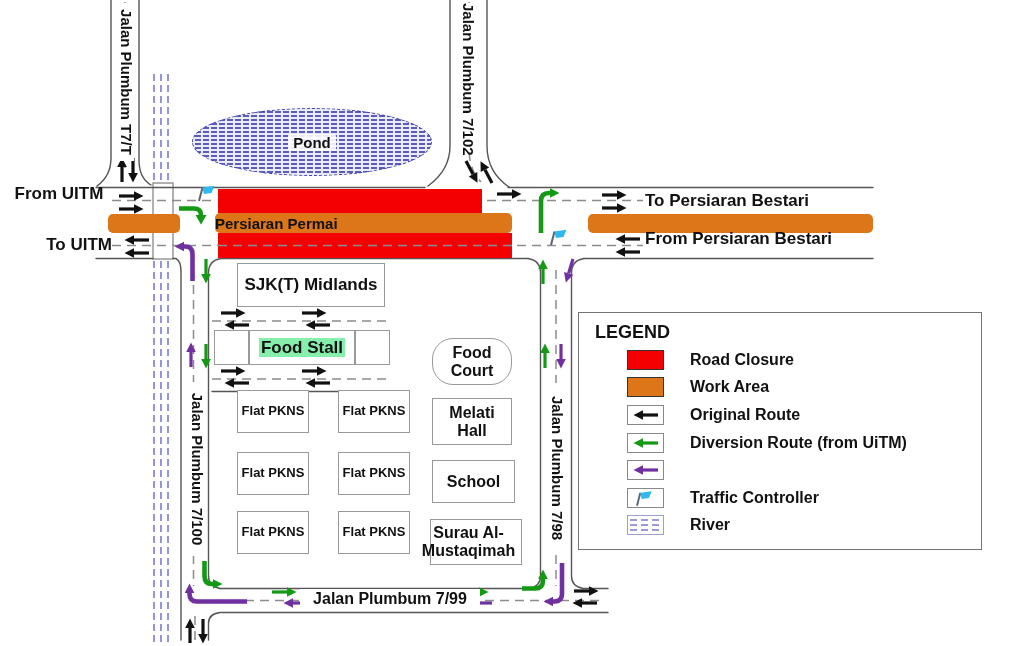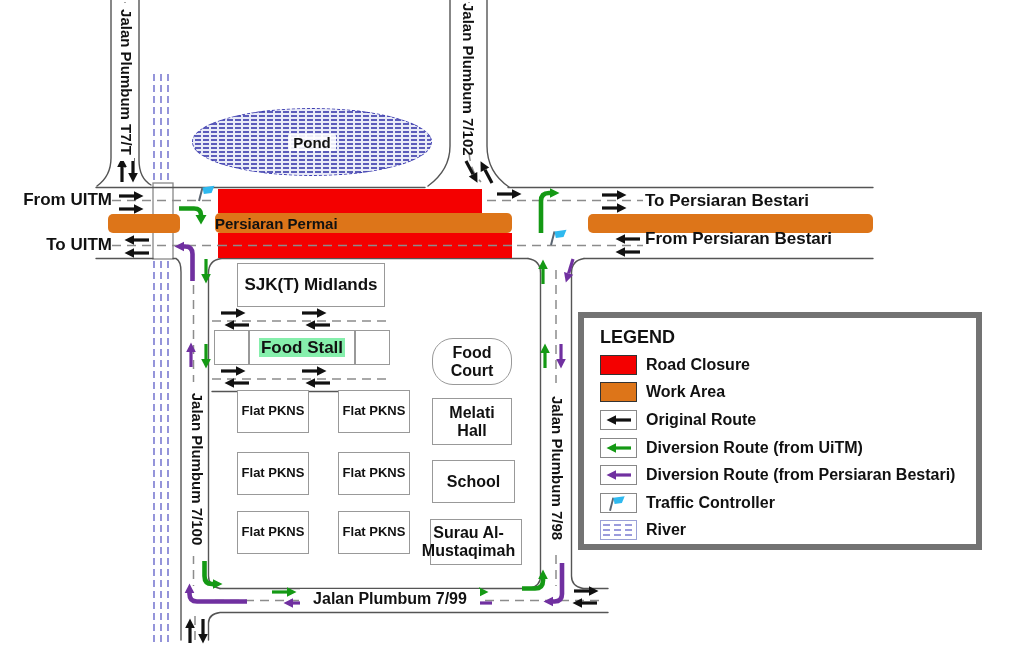--- a/index.html
+++ b/index.html
@@ -26,24 +26,24 @@
   .vlabel{position:absolute;font-size:15px;text-align:center;white-space:nowrap;background:#fff;
           transform:rotate(90deg);transform-origin:center;line-height:16px;height:16px;}
   .bld{position:absolute;background:#fff;border:1.5px solid #999;display:flex;align-items:center;
        justify-content:center;text-align:center;font-size:16px;line-height:1.12;}
   #pond{position:absolute;left:192px;top:108px;width:238px;height:66px;border-radius:50%;
         border:1.6px dashed #3b3bb0;display:flex;align-items:center;justify-content:center;
         background-color:#e9ebf7;
         background-image:repeating-linear-gradient(90deg,#e9ebf7 0 2px,transparent 2px 8px),
                          repeating-linear-gradient(180deg,transparent 0 2.2px,#5c5cba 2.2px 4px);}
   #pond .plabel{font-size:15px;background:rgba(255,255,255,.88);padding:0 5px;border-radius:2px;}
-  #legend{position:absolute;left:578px;top:312px;width:404px;height:238px;border:6px solid #737373;
+  #legend{position:absolute;left:578px;top:312px;width:404px;height:238px;border:1px solid #737373;
           background:#fff;box-sizing:border-box;padding:6px 0 0 16px;z-index:10;}
   #legend .ltitle{font-size:18px;height:27px;display:flex;align-items:center;}
-  .lrow{display:flex;align-items:center;height:27.6px;gap:9px;}
+  .lrow{display:flex;align-items:center;height:27.6px;gap:26px;margin-left:32px;}
   .sw{width:37px;height:20px;box-sizing:border-box;flex:0 0 auto;}
   .sw-fill{border:1px solid #333;}
   .llabel{font-size:16px;white-space:nowrap;}
   .fs-div{position:absolute;top:0;bottom:0;width:1.5px;background:#999;}
 </style>
 </head>
 <body>
 
 <div id="stage">
 
@@ -204,21 +204,21 @@
   <div class="bld" style="left:338px;top:452px;width:70px;height:41px;font-size:13px;">
       <span>Flat PKNS</span>
     </div>
   <div class="bld" style="left:237px;top:511px;width:70px;height:41px;font-size:13px;">
       <span>Flat PKNS</span>
     </div>
   <div class="bld" style="left:338px;top:511px;width:70px;height:41px;font-size:13px;">
       <span>Flat PKNS</span>
     </div>
 
-  <div class="maplabel" style="left:6px;top:190px;width:106px;text-align:right;">From UITM</div>
+  <div class="maplabel" style="left:6px;top:184px;width:106px;text-align:center;">From UITM</div>
   <div class="maplabel" style="left:6px;top:235px;width:106px;text-align:right;">To UITM</div>
   <div class="maplabel" style="left:645px;top:191px;">To Persiaran Bestari</div>
   <div class="maplabel" style="left:645px;top:229px;">From Persiaran Bestari</div>
   <div class="vlabel" style="left:47px;top:74px;width:158px;">Jalan Plumbum T7/T</div>
   <div class="vlabel" style="left:393px;top:70px;width:150px;">Jalan Plumbum 7/102</div>
   <div class="vlabel" style="left:110px;top:461px;width:174px;">Jalan Plumbum 7/100</div>
   <div class="vlabel" style="left:472px;top:460px;width:170px;">Jalan Plumbum 7/98</div>
   <div class="maplabel" style="left:300px;top:589px;width:180px;text-align:center;font-size:16px;background:#fff;">Jalan Plumbum 7/99</div>
 
   <div id="legend">
@@ -243,21 +243,20 @@
         <rect x="0.5" y="0.5" width="36" height="19" fill="#fff" stroke="#888"></rect>
         <use href="#arr" class="g" transform="translate(31,10) rotate(180)"></use>
       </svg>
       <span class="llabel">Diversion Route (from UiTM)</span>
     </div>
     <div class="lrow">
       <svg class="sw" width="37" height="20">
         <rect x="0.5" y="0.5" width="36" height="19" fill="#fff" stroke="#888"></rect>
         <use href="#arr" class="p" transform="translate(31,10) rotate(180)"></use>
       </svg>
-      <span class="llabel">Diversion Route (from Persiaran Bestari)</span>
     </div>
     <div class="lrow">
       <svg class="sw" width="37" height="20">
         <rect x="0.5" y="0.5" width="36" height="19" fill="#fff" stroke="#888"></rect>
         <use href="#flag" transform="translate(10,1.5) scale(0.95)"></use>
       </svg>
       <span class="llabel">Traffic Controller</span>
     </div>
     <div class="lrow">
       <svg class="sw" width="37" height="20">

